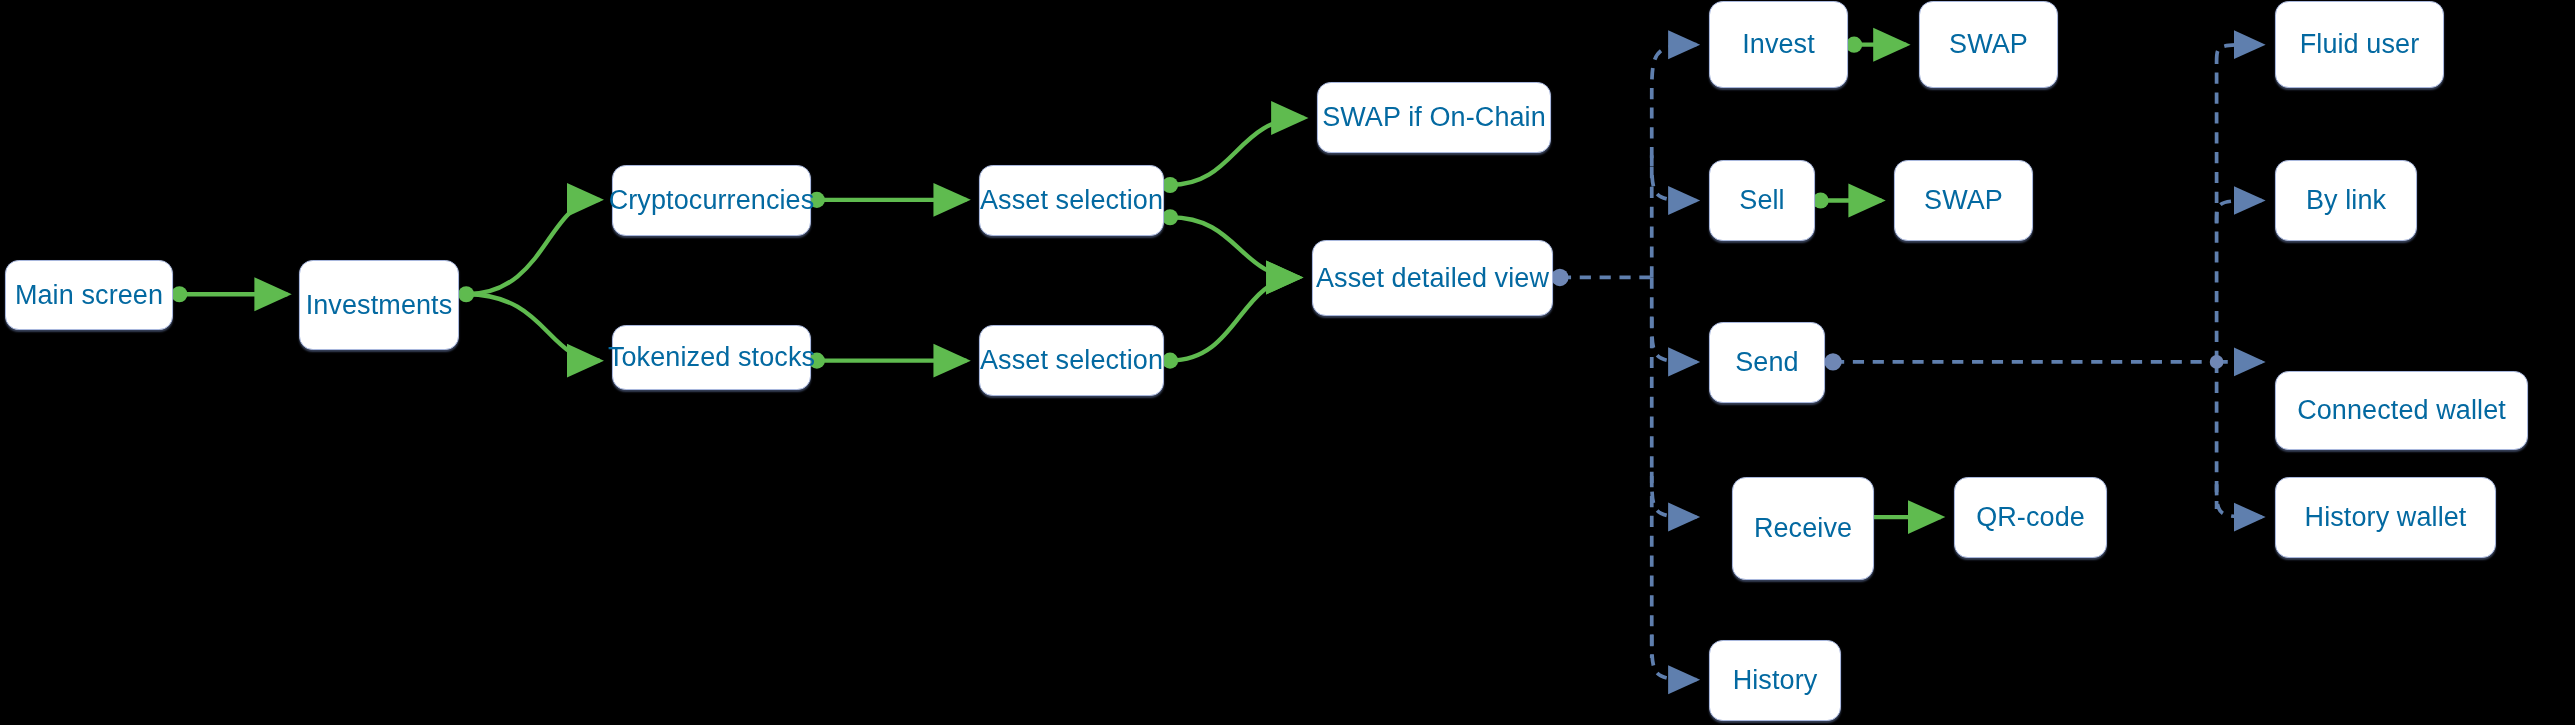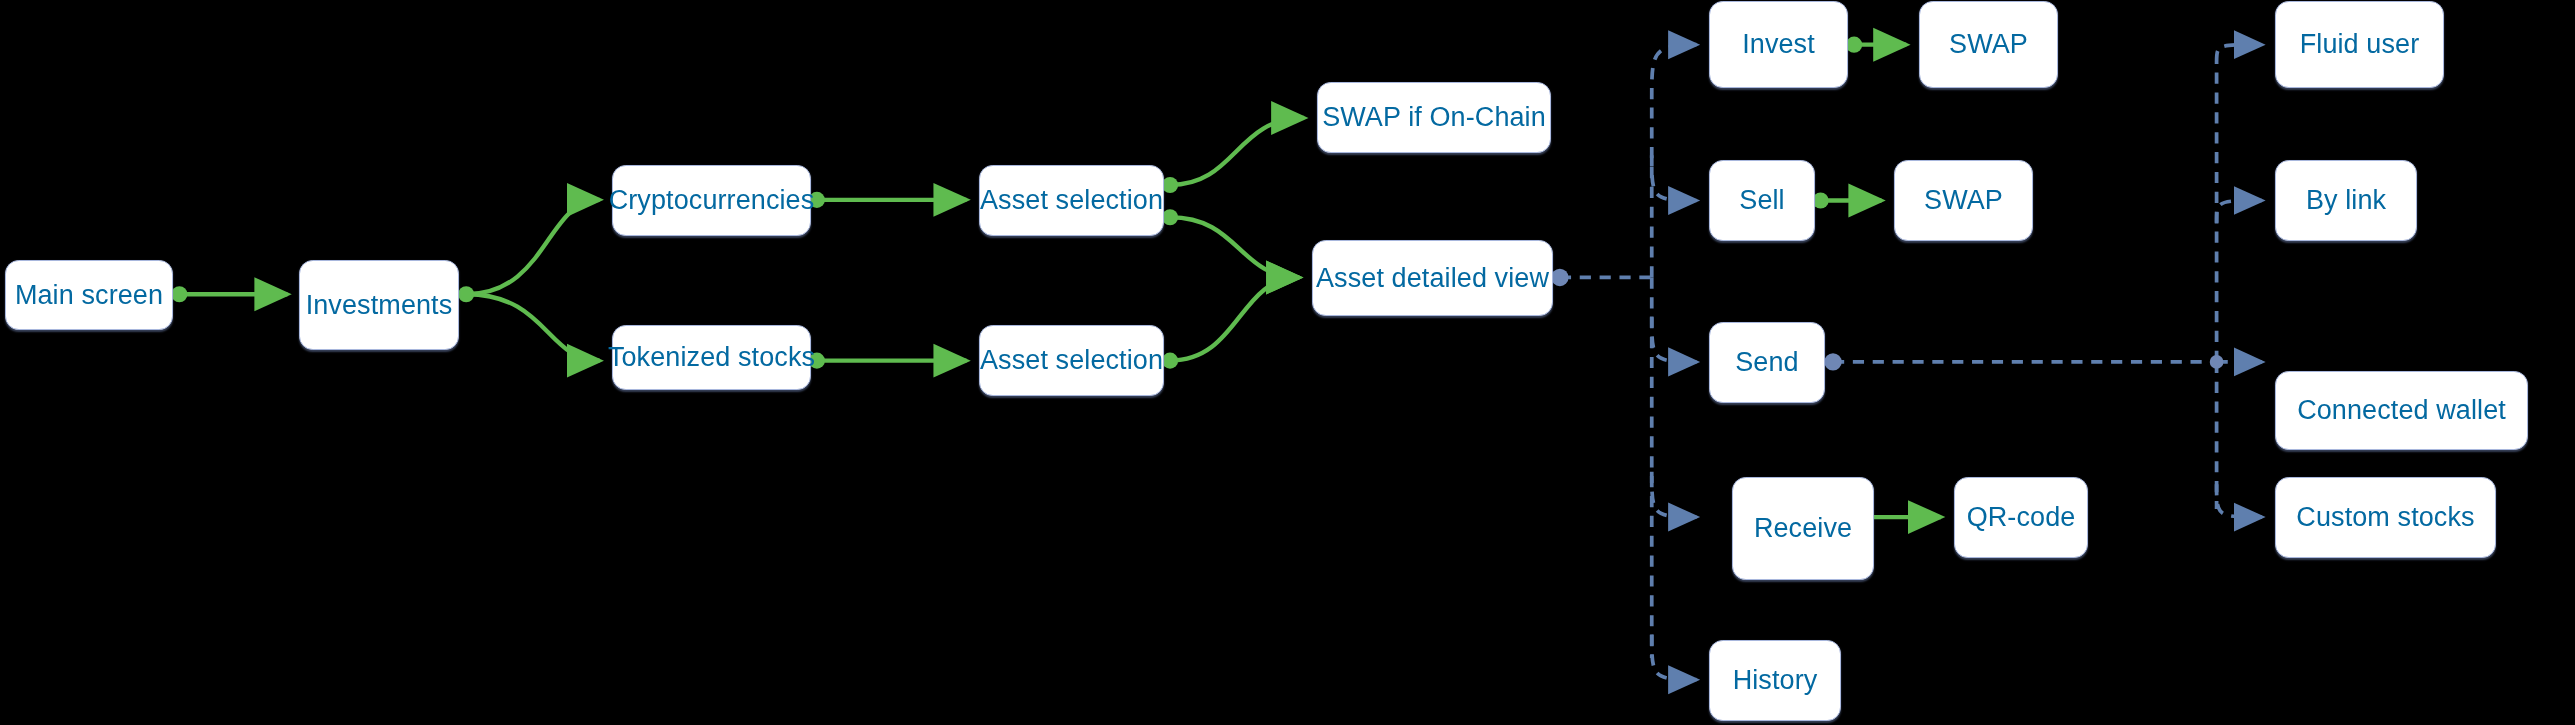--- a/index.html
+++ b/index.html
@@ -179,38 +179,38 @@
   </div>
 
   <div class="node" style="left:1709px;top:322px;width:116px;height:81px;">
     <span class="node-label">Send</span>
   </div>
 
   <div class="node" style="left:1709px;top:477px;width:142px;height:103px;margin-left:23px;">
     <span class="node-label">Receive</span>
   </div>
 
-  <div class="node" style="left:1954px;top:477px;width:134px;height:81px;">
+  <div class="node" style="left:1954px;top:477px;width:153px;height:81px;">
     <span class="node-label">QR-code</span>
   </div>
 
   <div class="node" style="left:1709px;top:640px;width:132px;height:81px;">
     <span class="node-label">History</span>
   </div>
 
   <div class="node" style="left:2275px;top:1.2px;width:169px;height:87px;text-align:center;">
     <span class="node-label">Fluid user</span>
   </div>
 
   <div class="node" style="left:2275px;top:160px;width:142px;height:81px;">
     <span class="node-label">By link</span>
   </div>
 
   <div class="node" style="left:2275px;top:324px;width:253px;height:79px;margin-top:47px;">
     <span class="node-label">Connected wallet</span>
   </div>
 
   <div class="node" style="left:2275px;top:477px;width:221px;height:81px;">
-    <span class="node-label">Custom stocks</span>
+    <span class="node-label">History wallet</span>
   </div>
 
 </div>
 
 
 </body></html>

